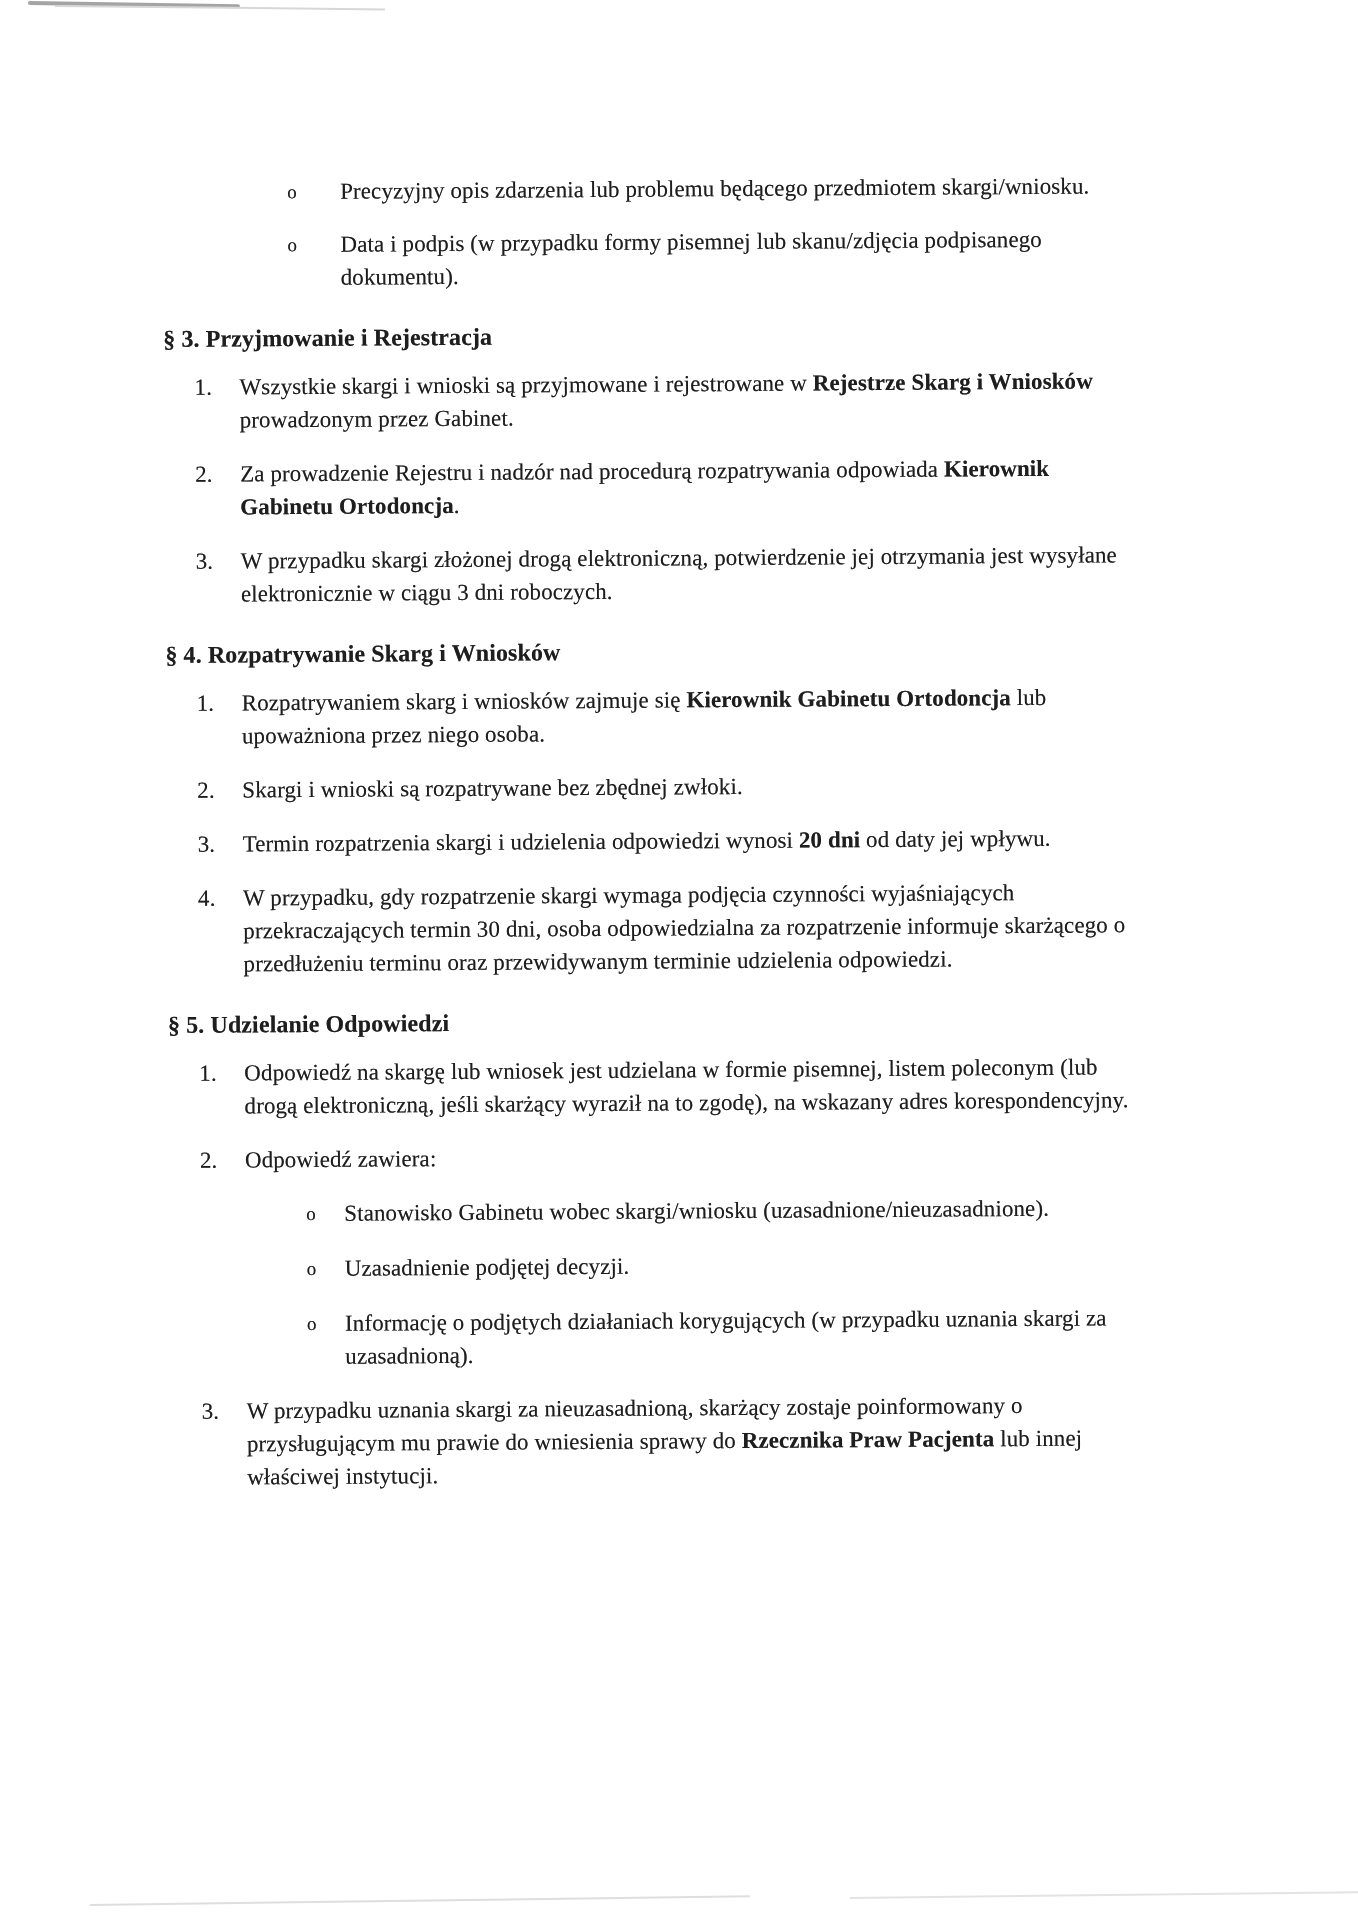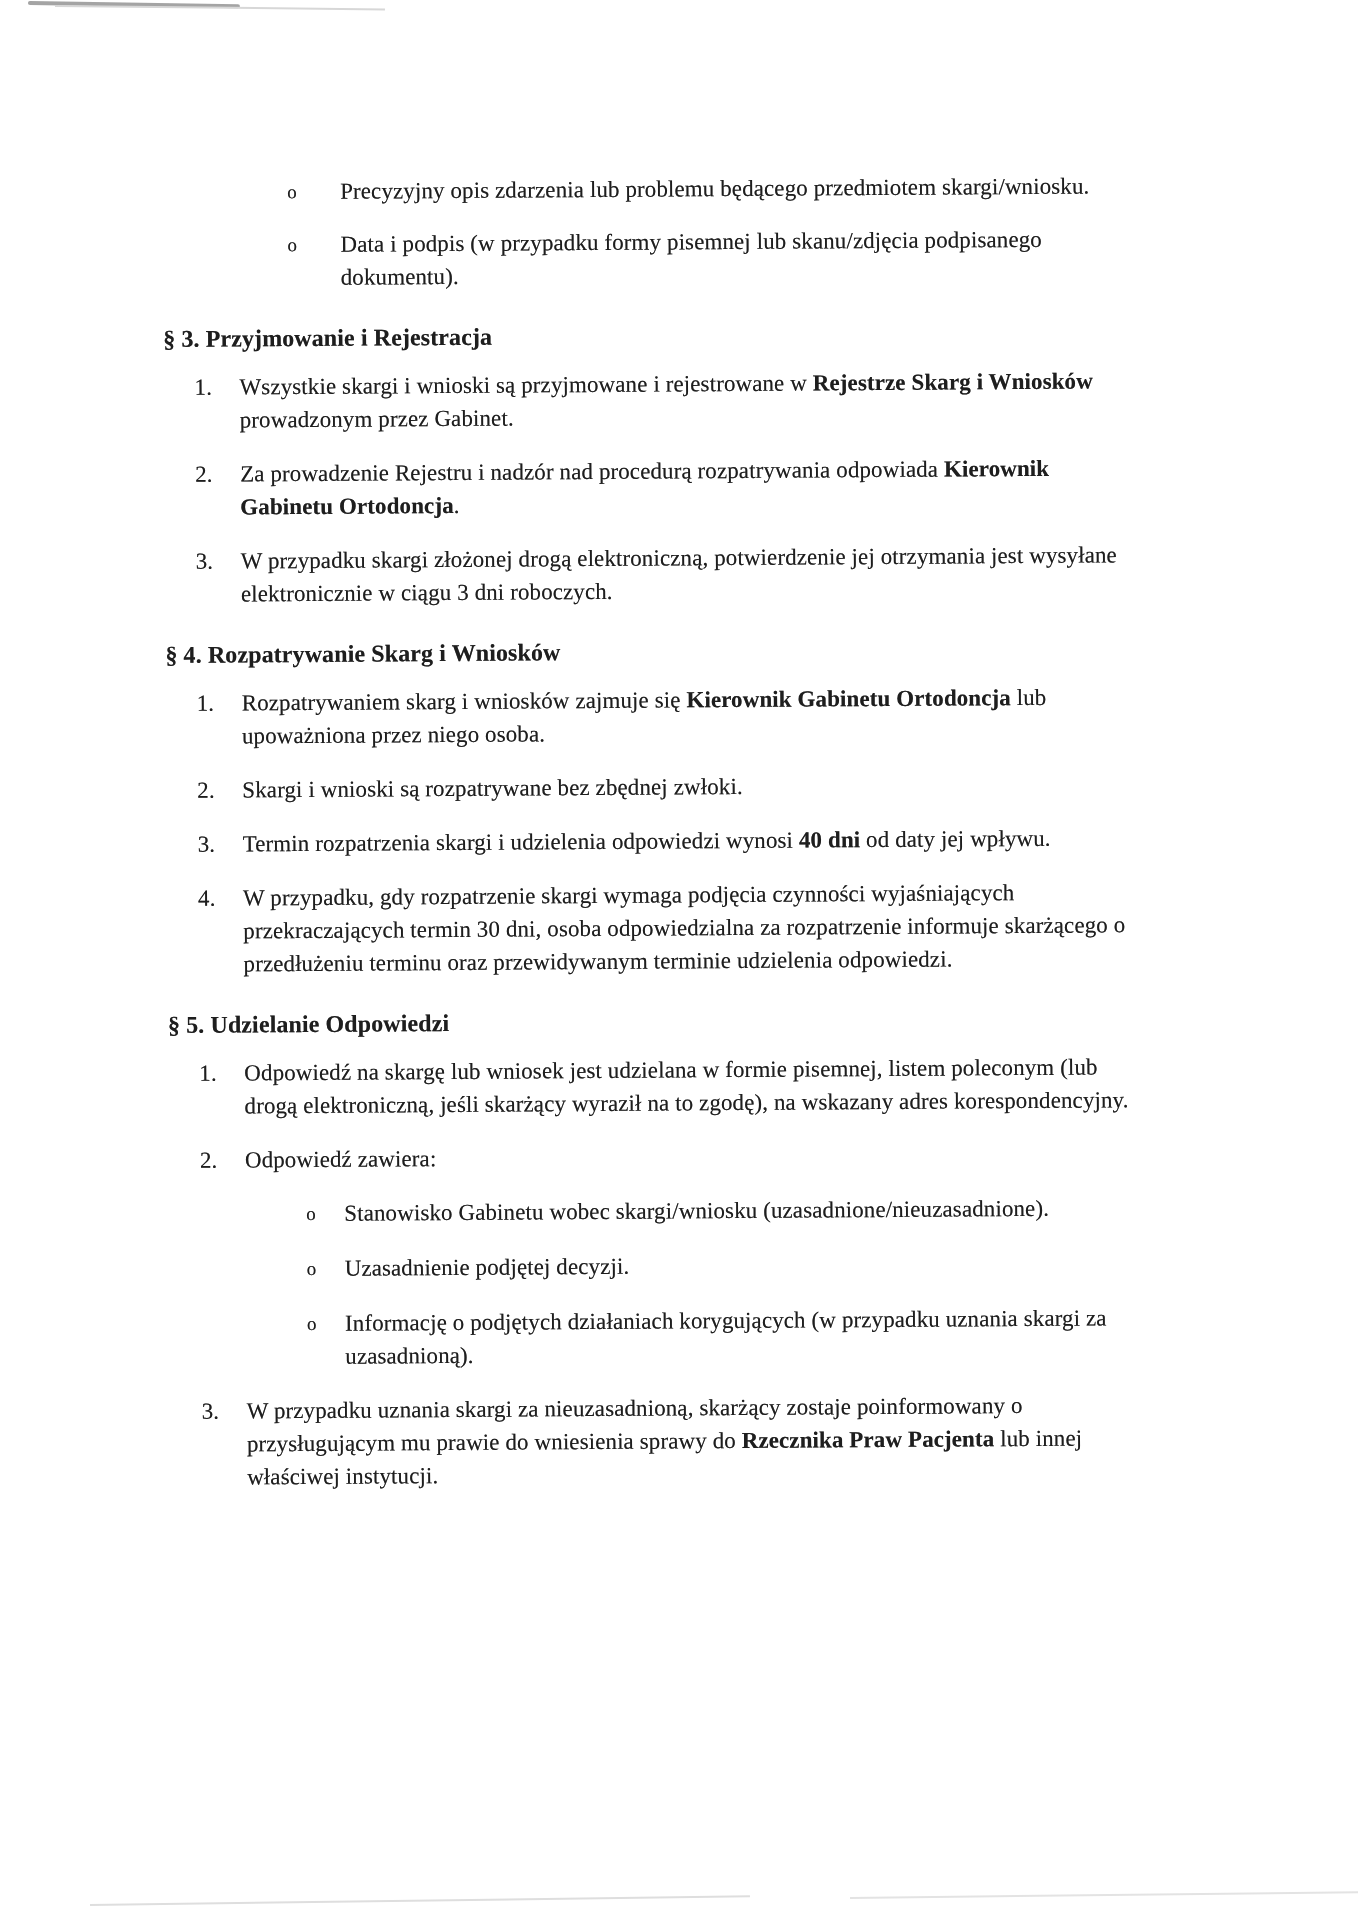--- a/index.html
+++ b/index.html
@@ -104,21 +104,21 @@
       <li>
         <span class="num">1.</span>
         <span class="ntext"><span>Rozpatrywaniem skarg i wniosków zajmuje się </span><b>Kierownik Gabinetu Ortodoncja</b><span> lub upoważniona przez niego osoba.</span></span>
       </li>
       <li>
         <span class="num">2.</span>
         <span class="ntext"><span>Skargi i wnioski są rozpatrywane bez zbędnej zwłoki.</span></span>
       </li>
       <li>
         <span class="num">3.</span>
-        <span class="ntext"><span>Termin rozpatrzenia skargi i udzielenia odpowiedzi wynosi </span><b>40 dni</b><span> od daty jej wpływu.</span></span>
+        <span class="ntext"><span>Termin rozpatrzenia skargi i udzielenia odpowiedzi wynosi </span><b>20 dni</b><span> od daty jej wpływu.</span></span>
       </li>
       <li>
         <span class="num">4.</span>
         <span class="ntext"><span>W przypadku, gdy rozpatrzenie skargi wymaga podjęcia czynności wyjaśniających przekraczających termin 30 dni, osoba odpowiedzialna za rozpatrzenie informuje skarżącego o przedłużeniu terminu oraz przewidywanym terminie udzielenia odpowiedzi.</span></span>
       </li>
     </ol>
 
     <div class="heading">§ 5. Udzielanie Odpowiedzi</div>
     <ol class="nlist">
       <li>

